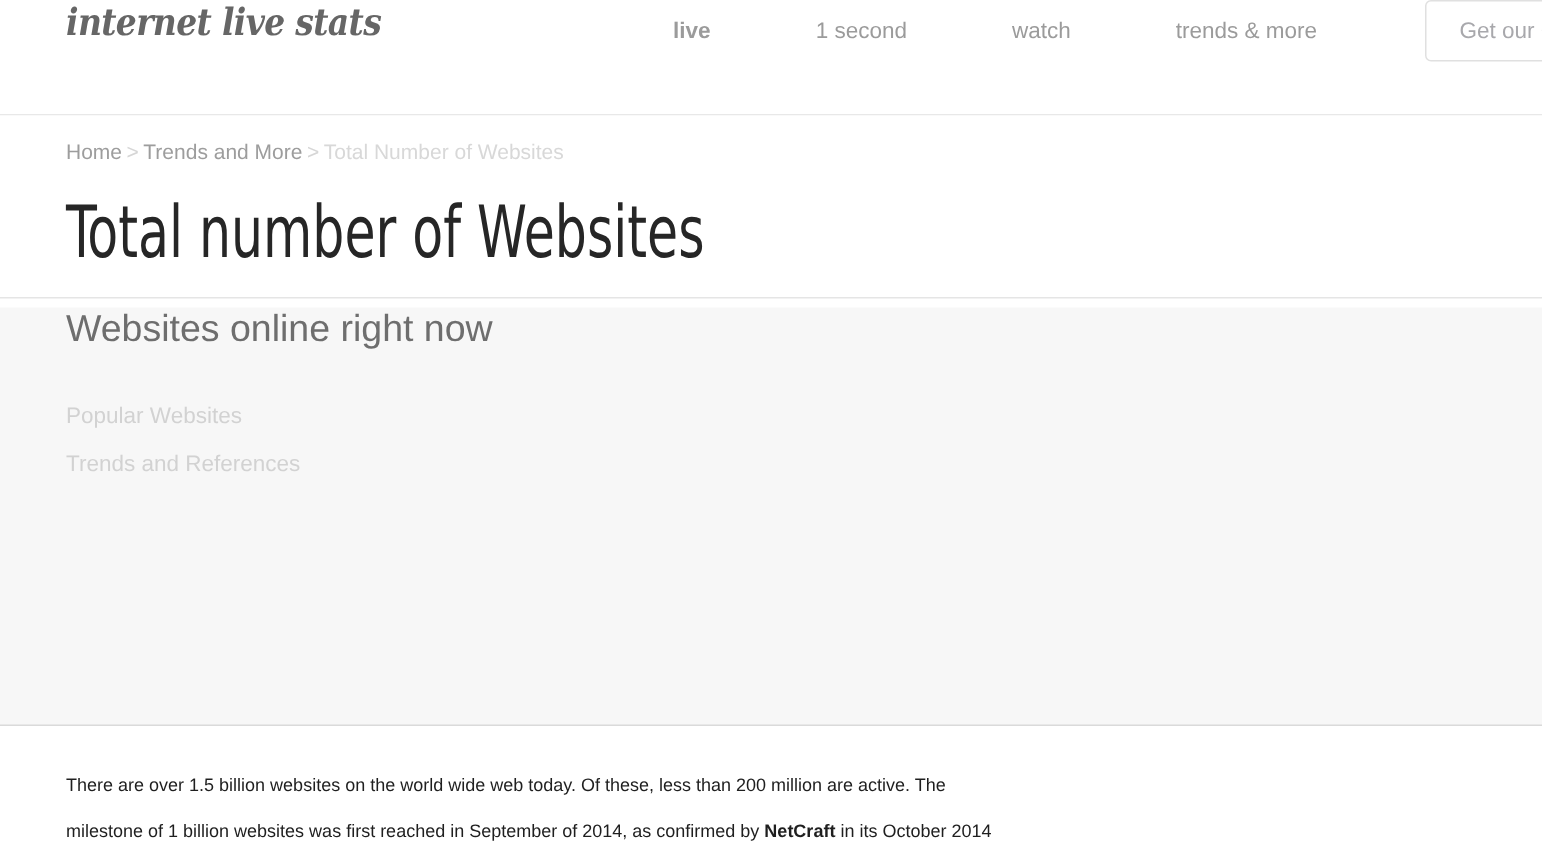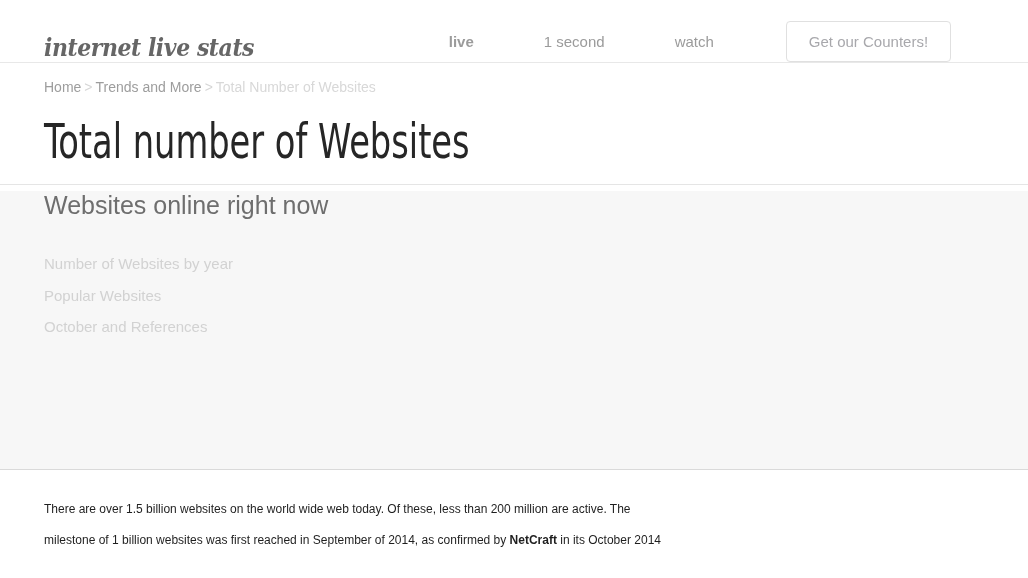--- a/index.html
+++ b/index.html
@@ -6,25 +6,25 @@
   html, body {
     width: 1028px;
     height: 578px;
     background: #ffffff;
     font-family: "Liberation Sans", sans-serif;
     overflow: hidden;
   }
 
   
   .site-header {
-    height: 63px;
+    height: 77px;
     background: #ffffff;
     border-bottom: 1px solid #e8e8e8;
     display: flex;
-    align-items: flex-end;
+    align-items: flex-start;
     padding: 0 44px;
   }
   .logo {
     font-family: "DejaVu Serif", serif;
     font-style: italic;
     font-weight: 700;
     font-size: 25px;
     letter-spacing: -0.5px;
     color: #666666;
     transform: scaleX(0.88);
@@ -144,36 +144,36 @@
 </head>
 <body>
 
 <header class="site-header">
   <div class="logo">internet live stats</div>
 
   <nav class="main-nav">
     <a class="nav-link">live</a>
     <a class="nav-link">1 second</a>
     <a class="nav-link">watch</a>
+    <a class="nav-link">trends &amp; more</a>
     <button class="counters-btn">Get our Counters!</button>
   </nav>
 </header>
 
 <section class="title-band">
   <div class="breadcrumb">
     <a>Home</a><span class="sep">&gt;</span><a>Trends and More</a><span class="sep">&gt;</span><span class="current">Total Number of Websites</span>
   </div>
   <h1 class="page-title">Total number of Websites</h1>
 </section>
 
 <section class="counter-band">
   <div class="counter-caption">Websites online right now</div>
 
   <ul class="quick-links">
-    <li><a>Number of Websites by year</a></li>
     <li><a>Popular Websites</a></li>
-    <li><a>October and References</a></li>
+    <li><a>Trends and References</a></li>
   </ul>
 </section>
 
 <section class="article">
   <p><span>There are over 1.5 billion websites on the world wide web today. Of these, less than 200 million are active. The milestone of 1 billion websites was first reached in September of 2014, as confirmed by </span><b>NetCraft</b><span> in its October 2014</span></p>
 </section>
 
 </body></html>

